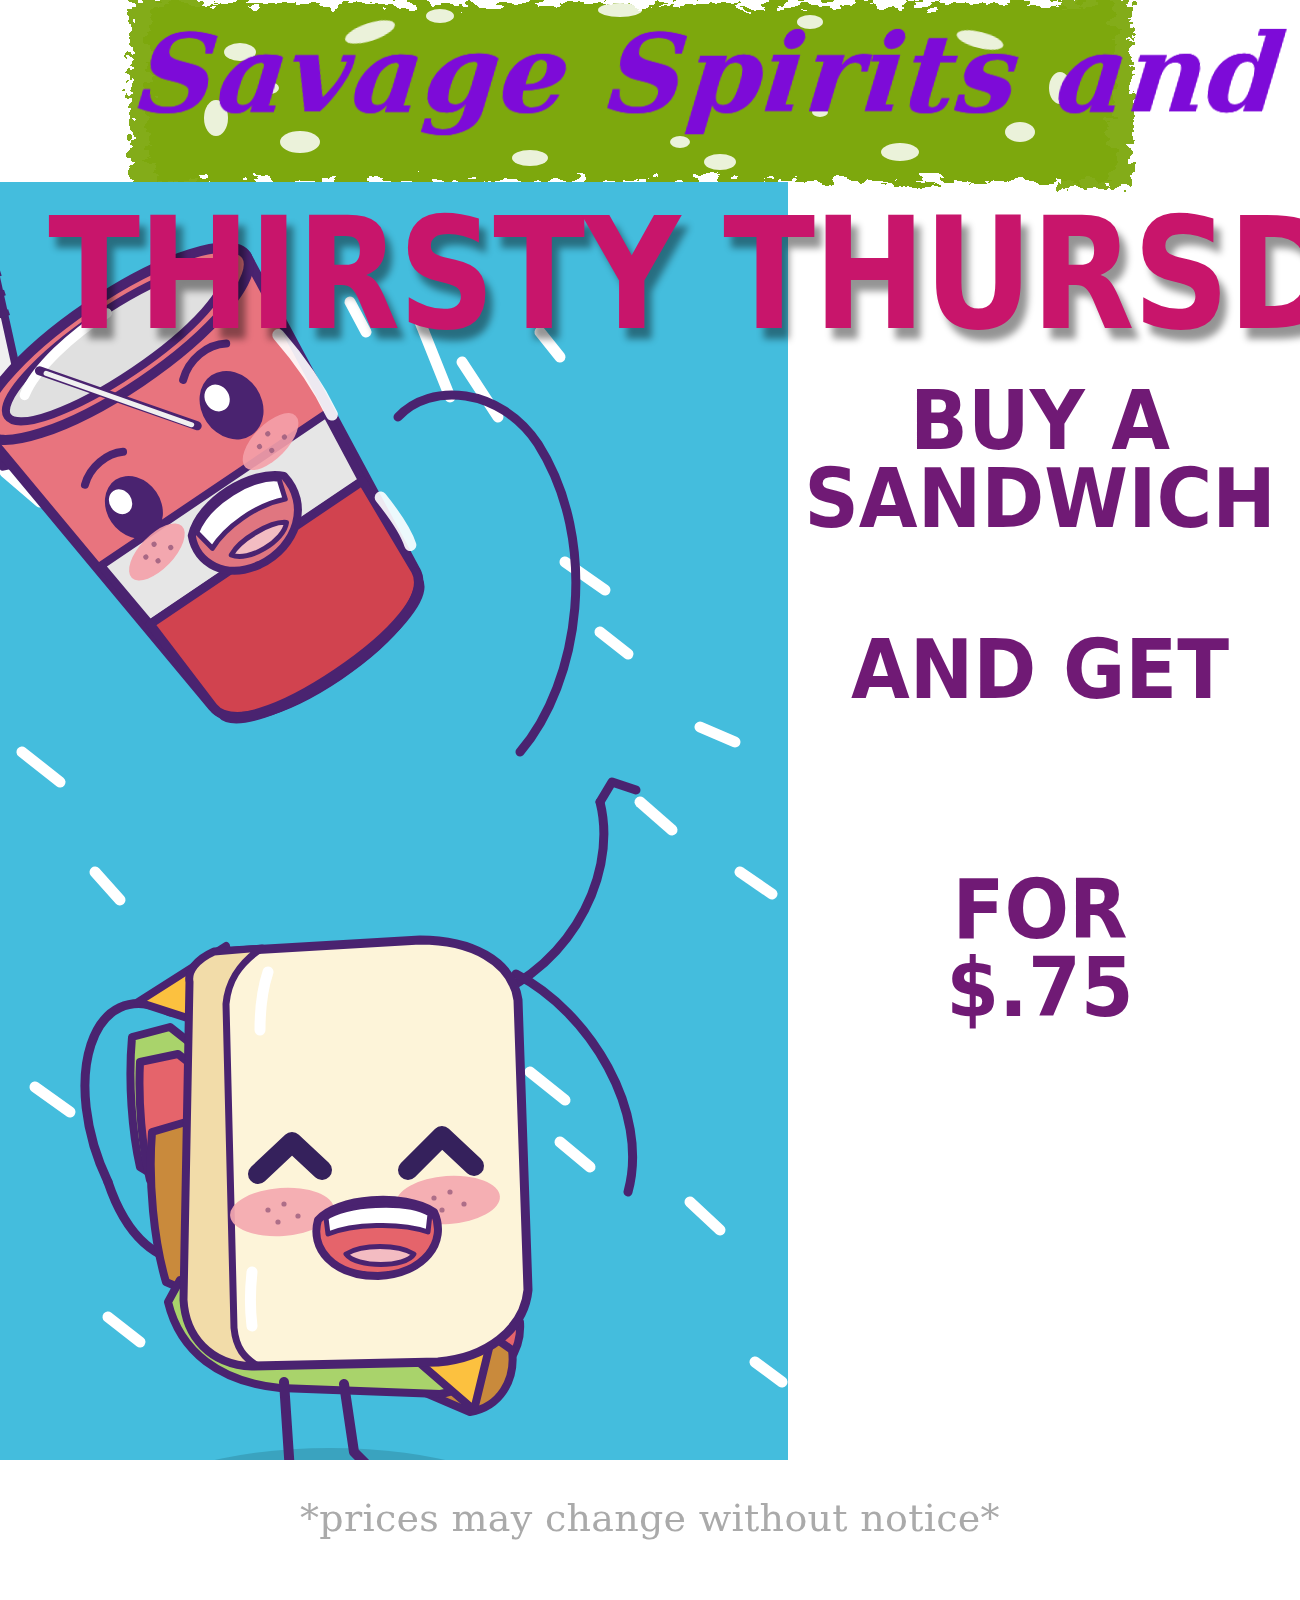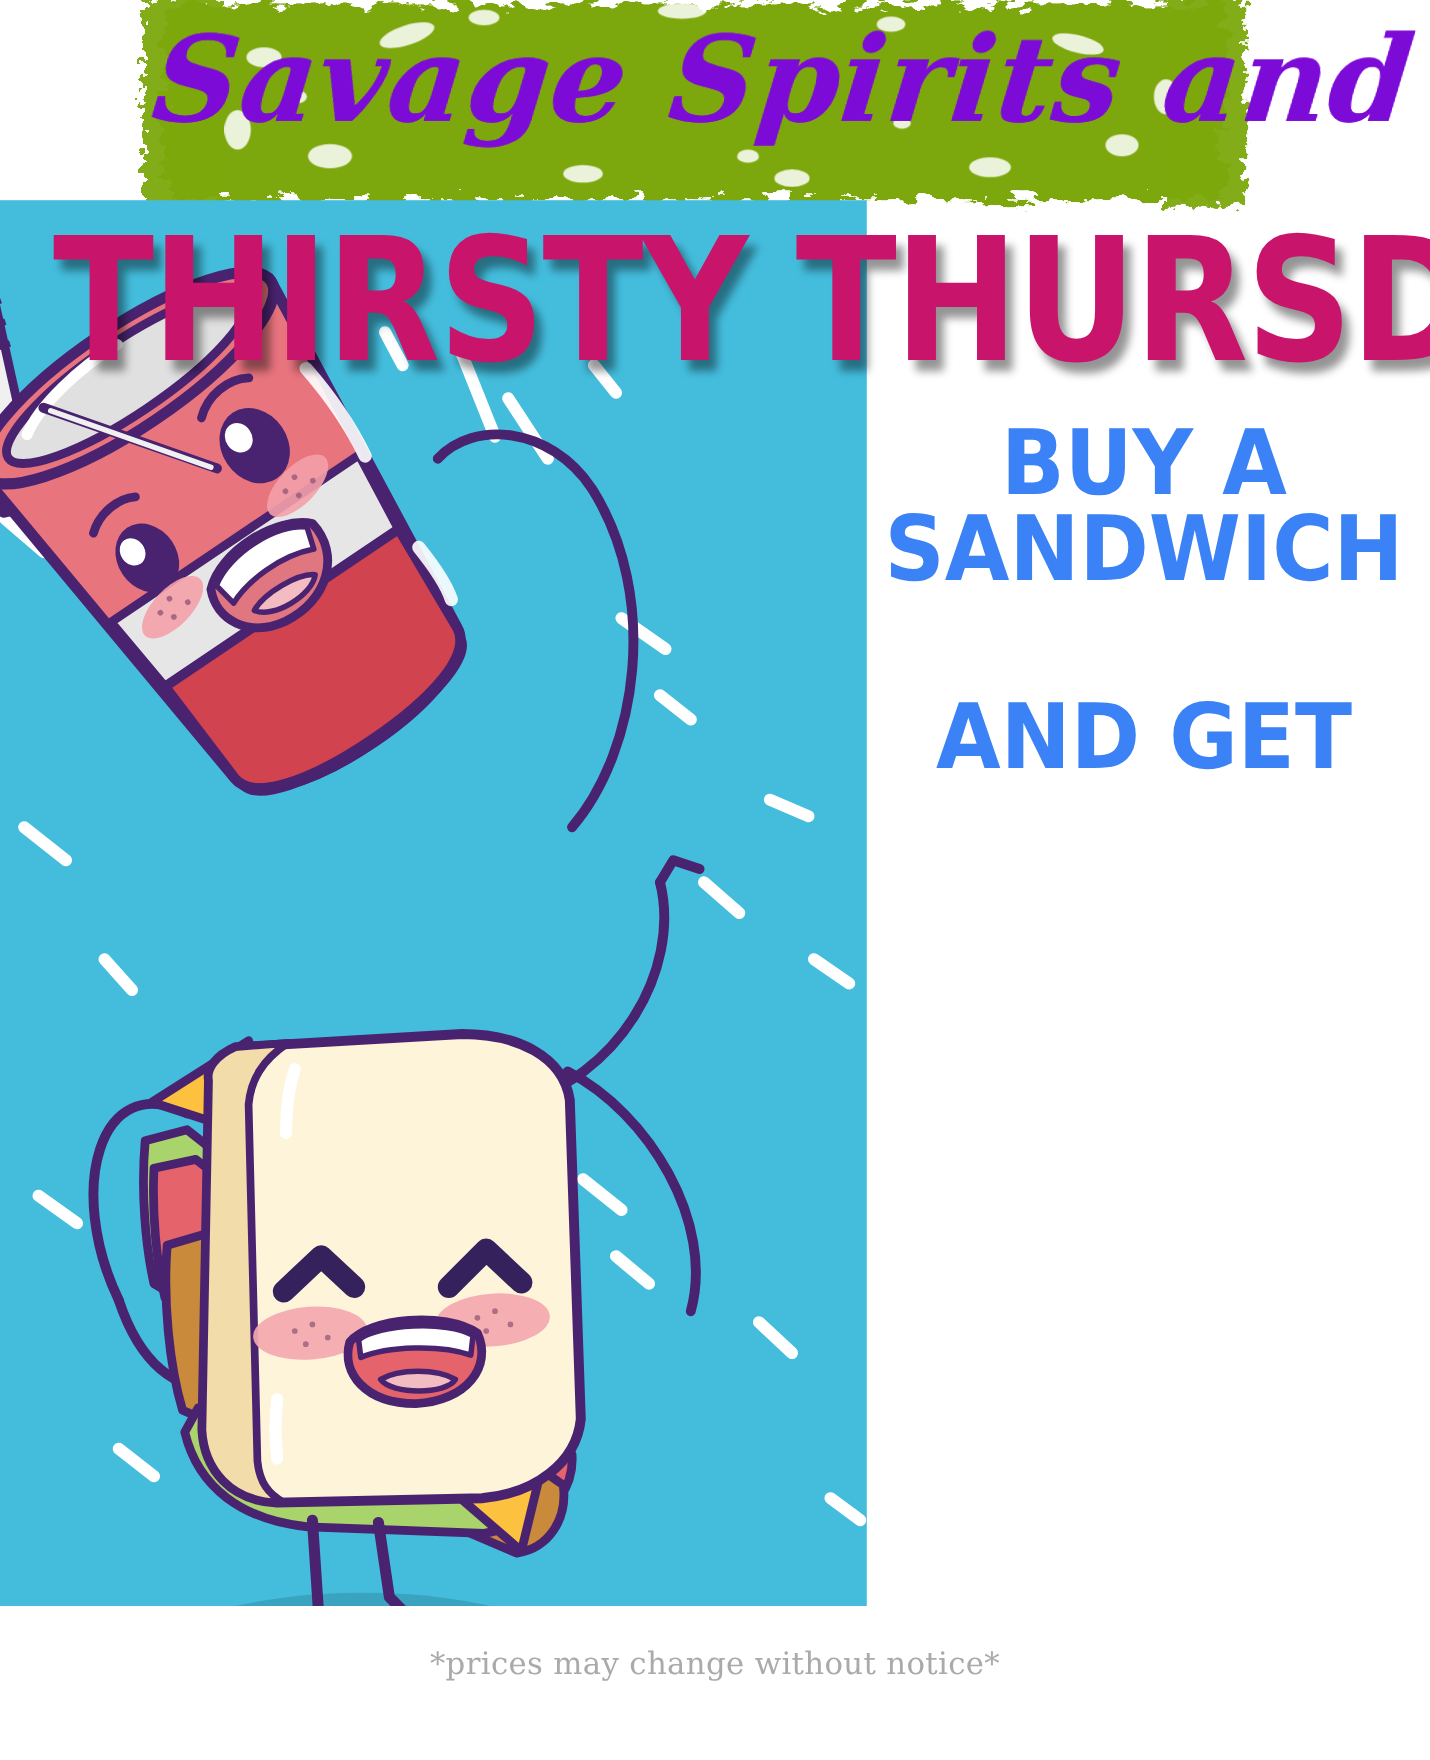--- a/index.html
+++ b/index.html
@@ -93,21 +93,21 @@
     text-shadow: 7px 9px 7px rgba(0,0,0,0.42);
   }
 
   
   #offer {
     position: absolute;
     left: 790px;
     top: 382px;
     width: 500px;
     text-align: center;
-    color: #3b82f6;
+    color: #701a75;
     font-family: "DejaVu Sans", sans-serif;
     font-weight: 700;
   }
   .offer-line {
     font-size: 76px;
     line-height: 1.03;
     letter-spacing: 0px;
     white-space: nowrap;
     transform: scaleY(1.08);
     transform-origin: center;
@@ -121,21 +121,21 @@
   }
 
   
   #disclaimer {
     position: absolute;
     left: 0px;
     top: 1496px;
     width: 1300px;
     text-align: center;
     font-family: "DejaVu Serif", serif;
-    font-size: 28px;
+    font-size: 38px;
     color: #AAAAAA;
     letter-spacing: 0.3px;
     white-space: nowrap;
   }
 </style>
 </head>
 <body>
 
 <div id="poster">
 
@@ -339,17 +339,21 @@
     <div class="offer-block">
       <div class="offer-line">BUY A</div>
       <div class="offer-line">SANDWICH</div>
     </div>
     <div class="gap-lg"></div>
     <div class="offer-block">
       <div class="offer-line">AND GET</div>
     </div>
     <div class="gap-md"></div>
     <div class="gap-sm"></div>
+    <div class="offer-block">
+      <div class="offer-line">FOR</div>
+      <div class="offer-line">$.75</div>
+    </div>
   </div>
 
   <div id="disclaimer">*prices may change without notice*</div>
 
 </div>
 
 </body></html>

